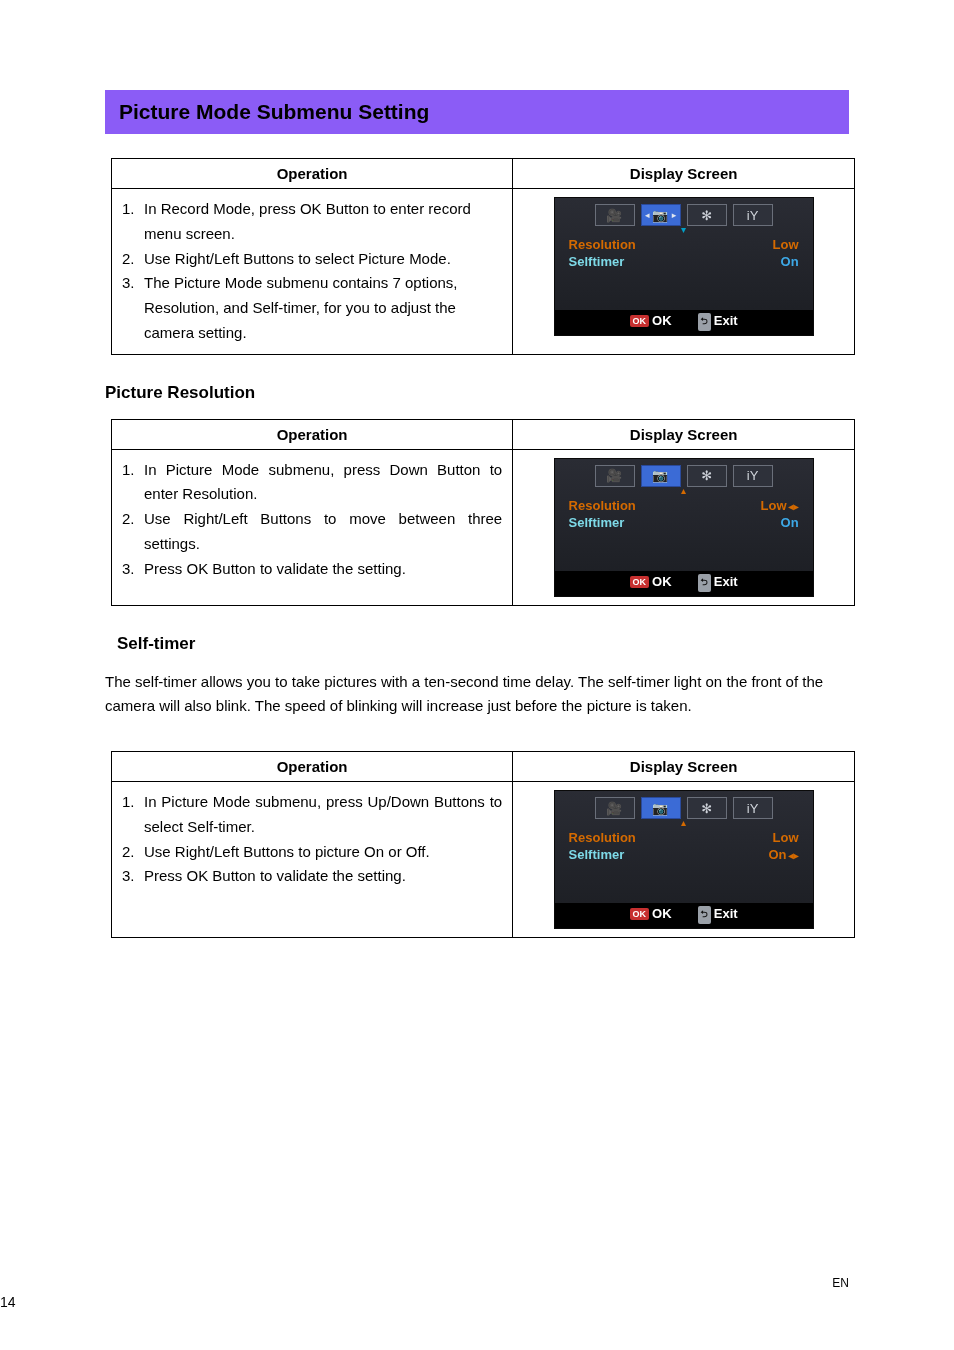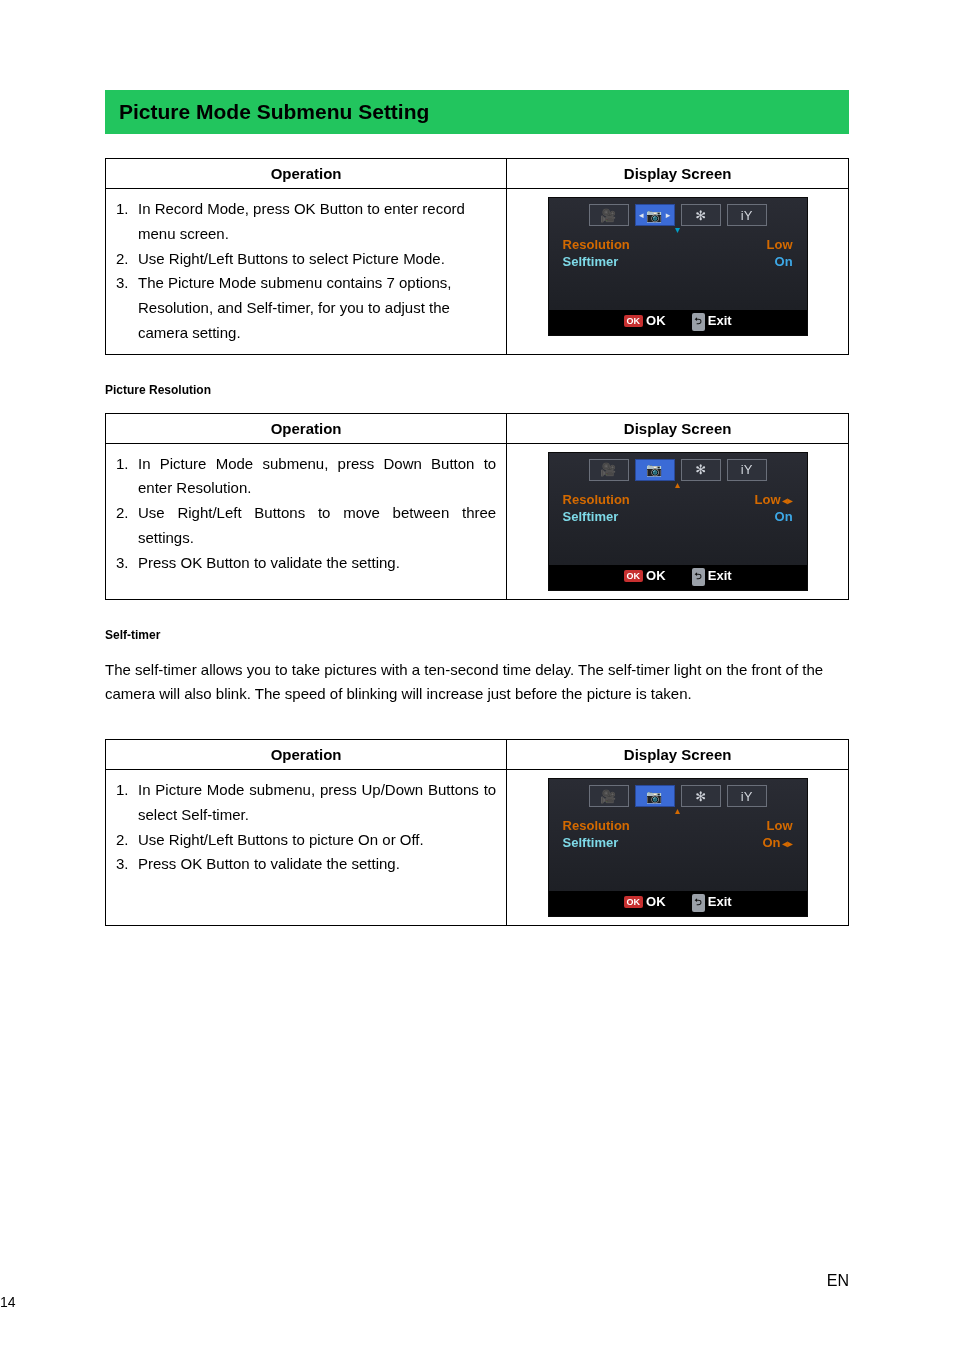--- a/index.html
+++ b/index.html
@@ -7,63 +7,64 @@
     font-family: Arial, Helvetica, sans-serif;
     font-size: 15px;
     color: #000;
     background: #fff;
     width: 954px;
     padding: 90px 105px 60px 105px;
     position: relative;
     min-height: 1350px;
   }
   .section-bar {
-    background: #22c55e;
+    background: #8b5cf6;
     padding: 10px 14px;
     font-size: 21px;
     font-weight: bold;
     margin-bottom: 24px;
   }
   table.op-table {
     width: 100%;
     border-collapse: collapse;
     margin-bottom: 28px;
+    margin-left: 6px;
   }
   table.op-table th, table.op-table td {
     border: 1px solid #000;
     vertical-align: top;
   }
   table.op-table th {
     font-weight: bold;
     font-size: 15px;
     padding: 6px 4px;
     text-align: center;
   }
   table.op-table td { padding: 8px 10px; }
   .op-cell { width: 54%; line-height: 1.65; }
   .screen-cell { width: 46%; text-align: center; padding: 12px 6px 10px 6px; }
   .num-list { display: table; width: 100%; }
   .num-row { display: table-row; }
   .num-row > span:first-child { display: table-cell; width: 22px; padding-right: 2px; }
   .num-row > span:last-child { display: table-cell; }
   .sub-head {
     font-weight: bold;
-    font-size: 12px;
+    font-size: 17px;
     margin: 10px 0 16px 0;
   }
   .body-para { line-height: 1.65; margin-bottom: 32px; }
   .footer-pg {
     position: absolute;
     bottom: 40px; left: 0; right: 0;
     font-size: 14px;
   }
   .footer-en {
     position: absolute;
     bottom: 60px; right: 105px;
-    font-size: 16px;
+    font-size: 12px;
   }
   
   .lcd {
     display: inline-block;
     width: 260px;
     background: linear-gradient(#2a2c34 0%, #1b1d22 100%);
     padding: 6px 0 0 0;
     border: 1px solid #0a0a0a;
     font-family: Arial, sans-serif;
   }
@@ -217,21 +218,21 @@
         <div class="lcd-footer">
           <span><span class="kb">OK</span><span>OK</span></span>
           <span><span class="kb gray">⮌</span><span>Exit</span></span>
         </div>
       </div>
     </td>
   </tr>
 </tbody>
   </table>
 
-<div class="sub-head" style="margin-top:20px;">Self-timer</div>
+<div class="sub-head" style="margin-top:20px;margin-left:12px;">Self-timer</div>
 
 <p class="body-para">The self-timer allows you to take pictures with a ten-second time delay. The self-timer light on the front of the camera will also blink. The speed of blinking will increase just before the picture is taken.</p>
 
 <table class="op-table">
   <tbody>
       <tr>
     <th>Operation</th>
     <th>Display Screen</th>
   </tr>
   <tr>

